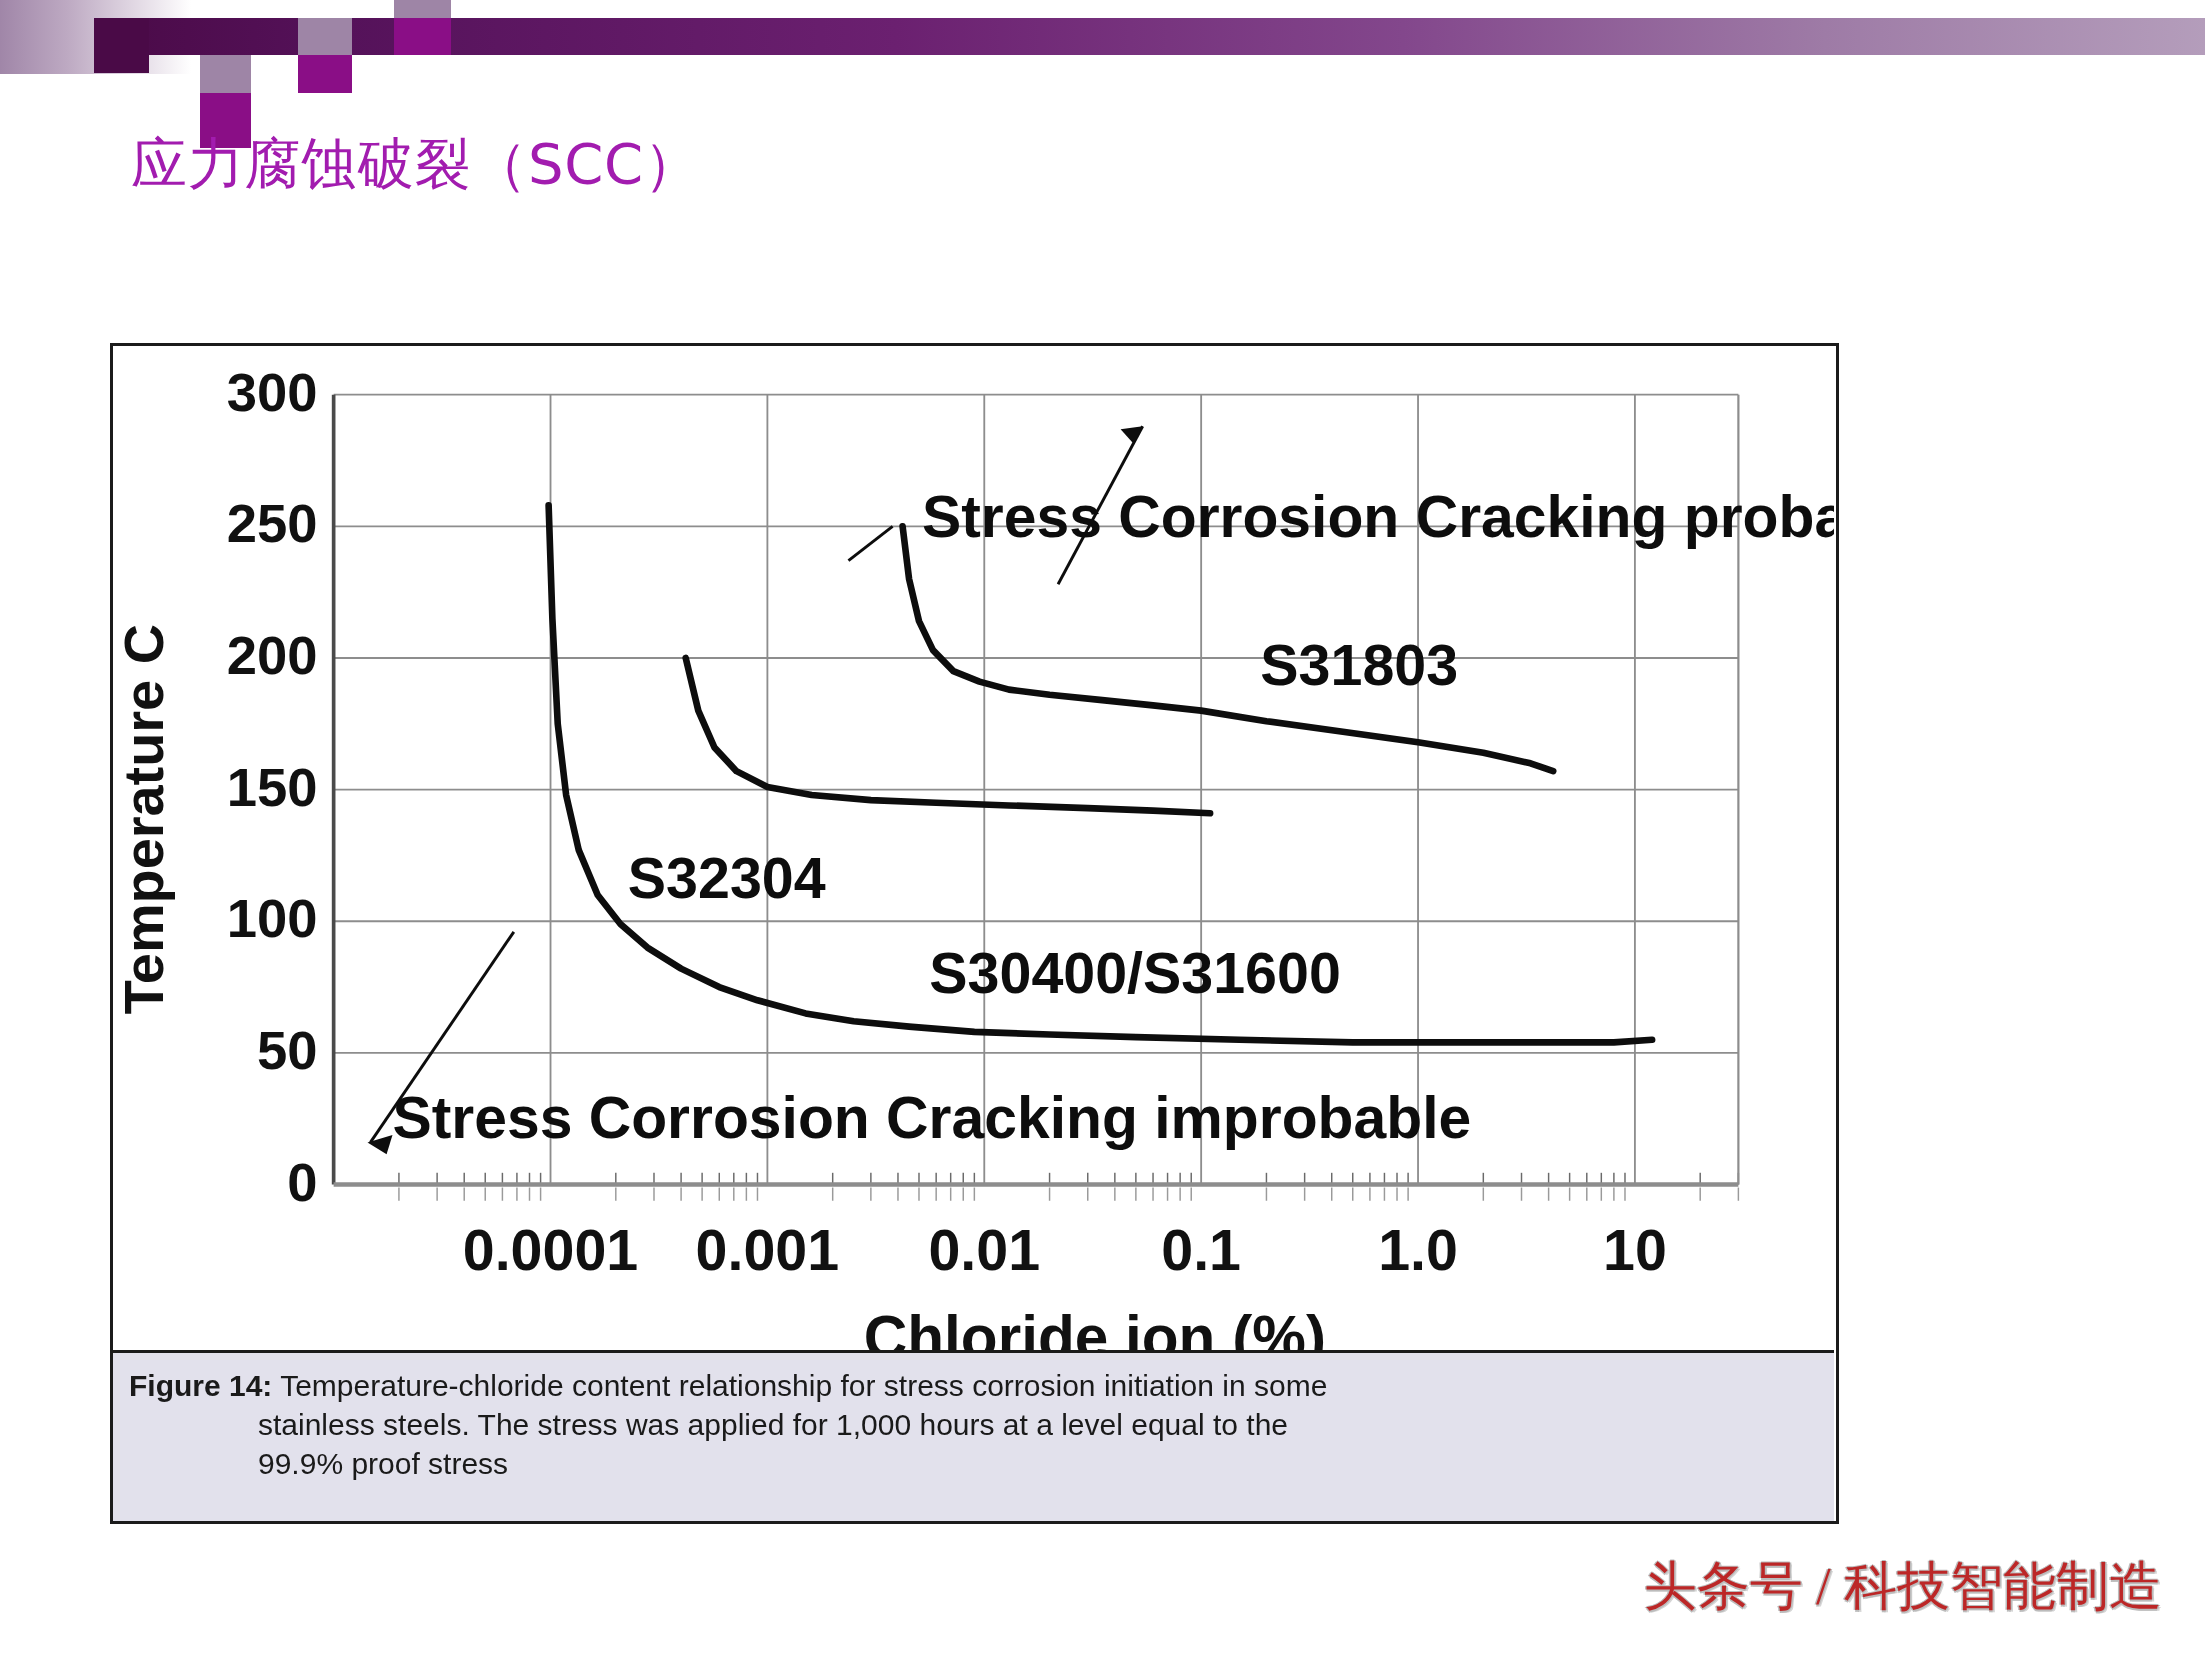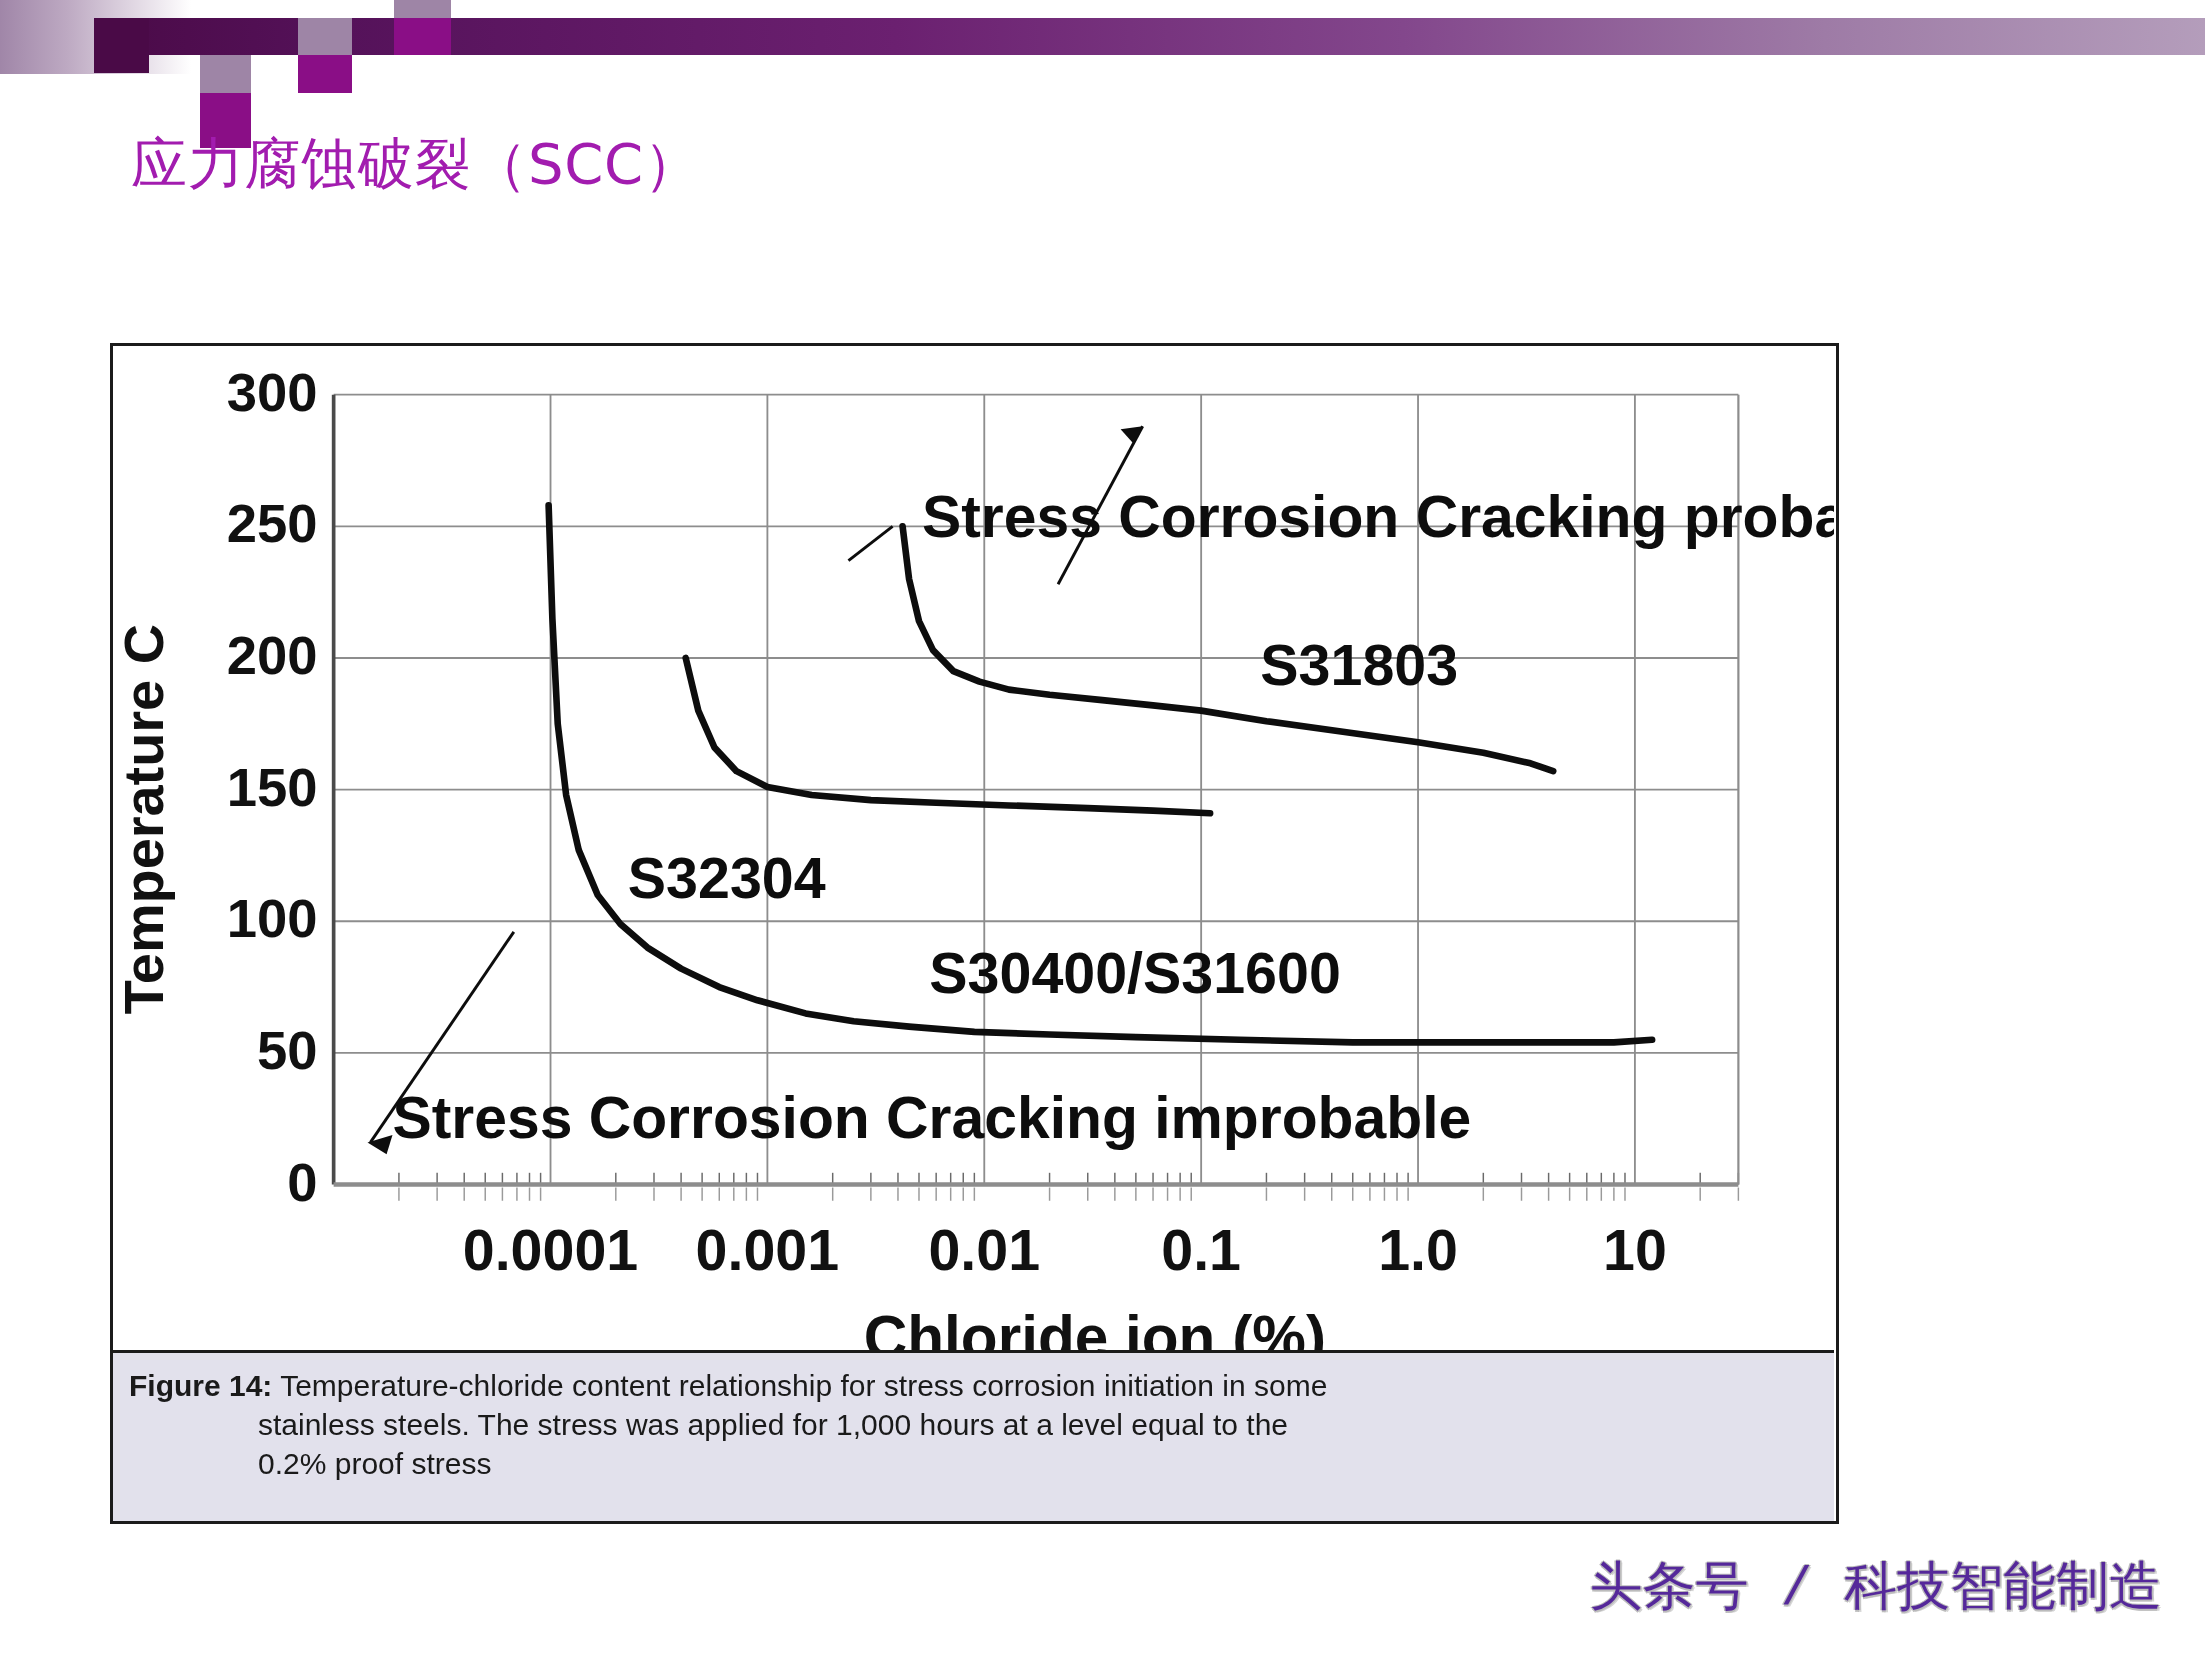--- a/index.html
+++ b/index.html
@@ -61,22 +61,22 @@
     font-size:30px;line-height:1.30;color:#1a1a1a;
     white-space:nowrap;
   }
   .cap-line b{font-weight:700;}
   .cap-indent{padding-left:129px;}
 
   
   #watermark{
     position:absolute;right:43px;top:1551px;
     font-size:53px;
-    font-family:Liberation Mono, monospace;
-    color:#4c1d95;
+    font-family:Liberation Serif, serif;
+    color:#b91c1c;
     text-shadow:
        1.5px 0 0 #b9b9b9, -1.5px 0 0 #b9b9b9,
        0 1.5px 0 #b9b9b9, 0 -1.5px 0 #b9b9b9,
        2.2px 2.2px 0 #d3d3d3;
     white-space:nowrap;
     opacity:.95;
   }
 </style>
 </head>
 <body>
@@ -262,18 +262,18 @@
         </g>
     </svg>
   </div>
 
   <div id="caption-box">
     <div class="cap-line">
       <b>Figure 14:</b>
       <span>Temperature-chloride content relationship for stress corrosion initiation in some</span>
     </div>
     <div class="cap-line cap-indent">stainless steels. The stress was applied for 1,000 hours at a level equal to the</div>
-    <div class="cap-line cap-indent">0.2% proof stress</div>
+    <div class="cap-line cap-indent">99.9% proof stress</div>
   </div>
 </div>
 
 <div id="watermark">头条号 / 科技智能制造</div>
 
 
 </body></html>

